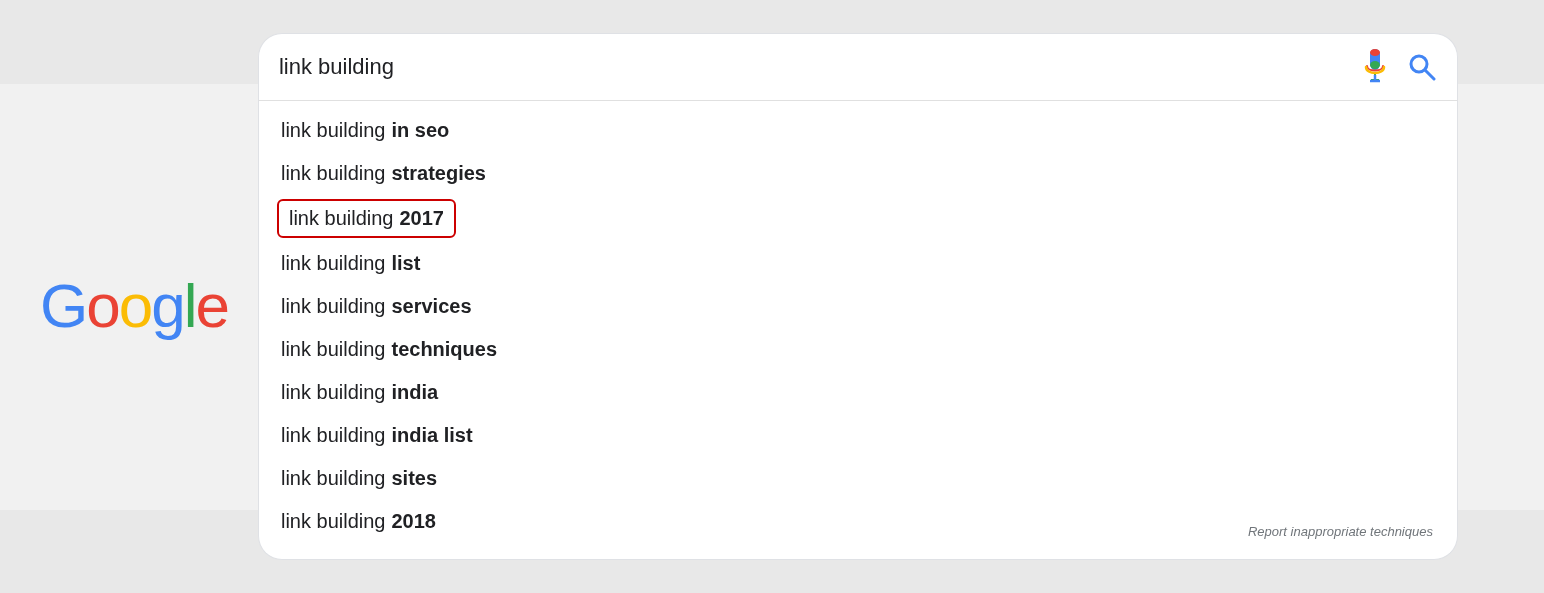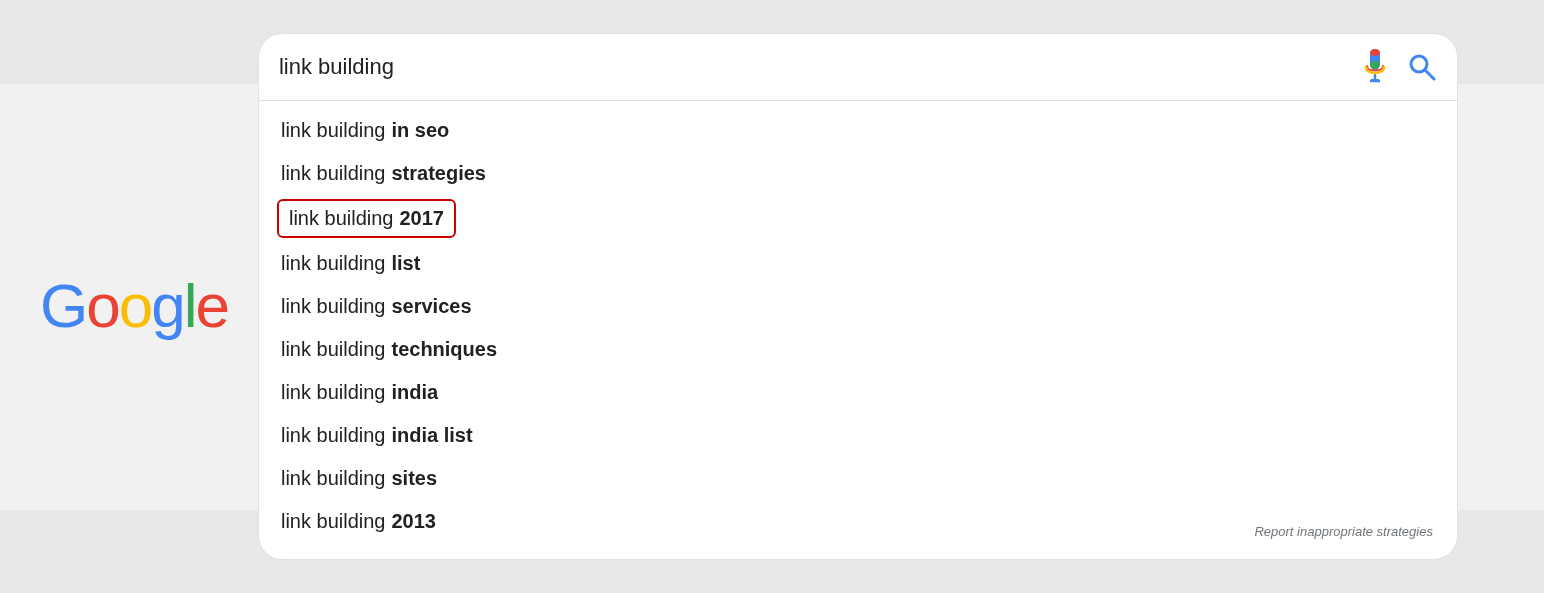--- a/index.html
+++ b/index.html
@@ -219,21 +219,21 @@
       <div class="suggestion-item">
         <span class="normal">link building</span>
           <span class="bold"> india list</span>
       </div>
       <div class="suggestion-item">
         <span class="normal">link building</span>
           <span class="bold"> sites</span>
       </div>
       <div class="suggestion-item">
         <span class="normal">link building</span>
-          <span class="bold"> 2013</span>
-      </div>
-
-      <div class="report-link">Report inappropriate strategies</div>
+          <span class="bold"> 2018</span>
+      </div>
+
+      <div class="report-link">Report inappropriate techniques</div>
     </div>
 
   </div>
 
 </div>
 
 </body></html>

